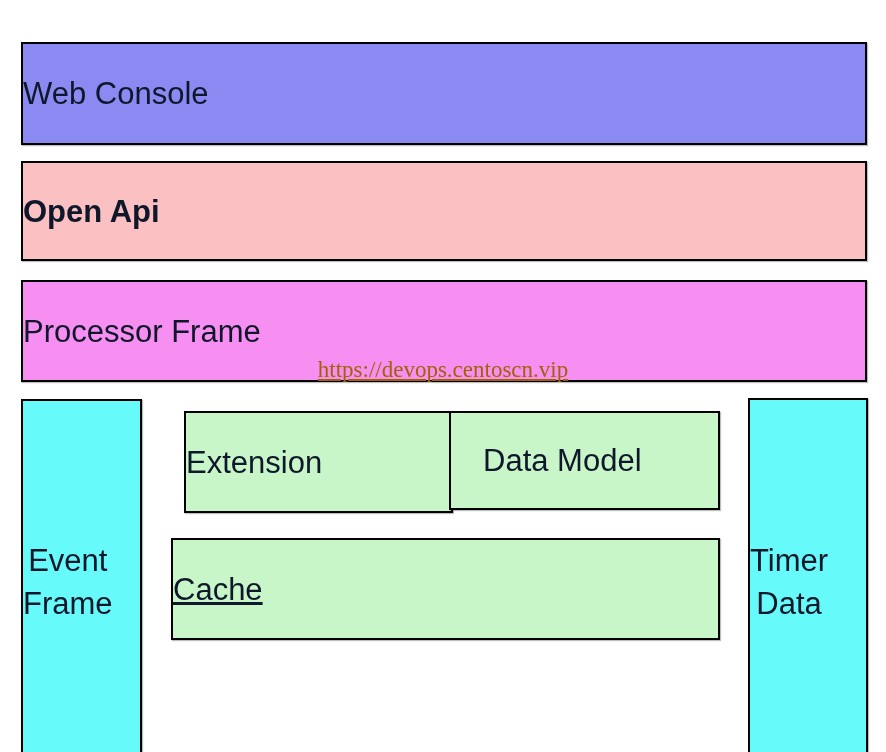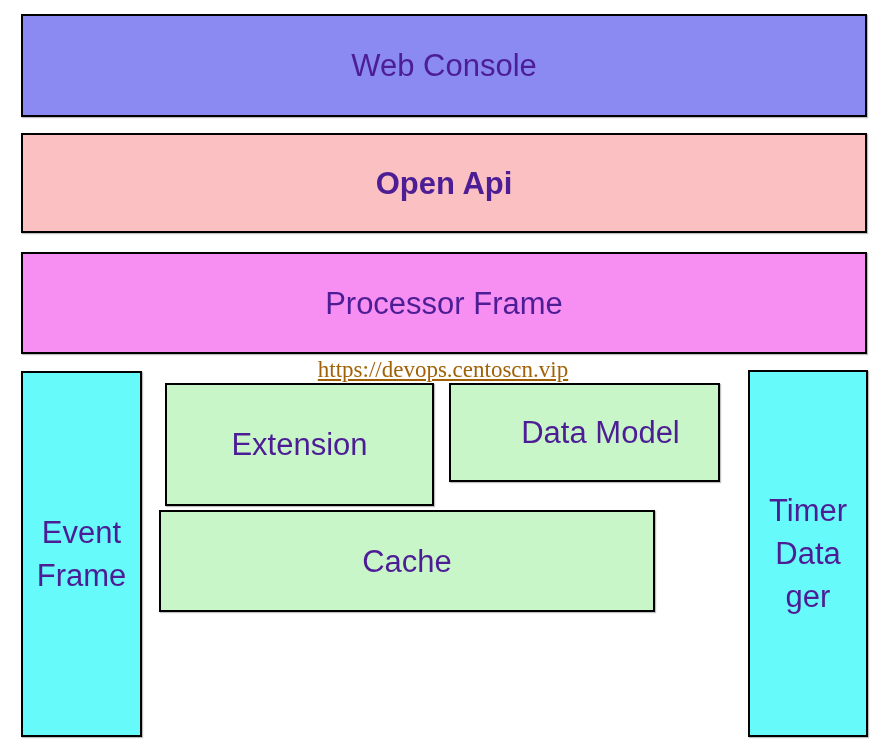--- a/index.html
+++ b/index.html
@@ -14,43 +14,43 @@
     background: #ffffff;
     overflow: hidden;
     font-family: "Liberation Sans", sans-serif;
   }
   .box {
     position: absolute;
     box-sizing: border-box;
     border: 2px solid #000000;
     display: flex;
     align-items: center;
-    justify-content: center;
     text-align: center;
-    color: #4c1d95;
+    color: #0f172a;
     font-size: 31px;
     line-height: 43px;
     box-shadow: 1px 1px 1px rgba(0,0,0,0.25);
+    margin-top: 28px;
   }
   .box .label { display: block; }
   .box .line { display: block; }
 
   
   .web-console      { left: 21px;  top: 14px;  width: 846px; height: 103px; }
   .open-api         { left: 21px;  top: 133px; width: 846px; height: 100px; }
   .processor-frame  { left: 21px;  top: 252px; width: 846px; height: 102px; }
 
   
   .event-frame      { left: 21px;  top: 371px; width: 121px; height: 366px; }
   .timer-manager    { left: 748px; top: 370px; width: 120px; height: 367px; }
 
   
-  .extension        { left: 165px; top: 383px; width: 269px; height: 123px;  }
+  .extension        { left: 184px; top: 383px; width: 269px; height: 102px;  }
   .data-model       { left: 449px; top: 383px; width: 271px; height: 99px; padding-left: 32px;  }
-  .cache            { left: 159px; top: 510px; width: 496px; height: 102px; }
+  .cache            { left: 171px; top: 510px; width: 549px; height: 102px; text-decoration: underline; }
   .database-access  { left: 171px; top: 633px; width: 549px; height: 100px; }
 
   .watermark {
     position: absolute;
     left: 0;
     right: 0;
     top: 357px;
     z-index: 10;
     text-align: center;
     font-family: "Liberation Serif", serif;
@@ -93,19 +93,18 @@
 
   <div class="box cache" style="background-color: rgb(201, 246, 201);">
     <span class="label">Cache</span>
   </div>
 
 
   <div class="box timer-manager" style="background-color: rgb(102, 250, 250);">
     <span class="label">
       <span class="line">Timer</span>
       <span class="line">Data</span>
-      <span class="line">ger</span>
     </span>
   </div>
 
   <div class="watermark" style="color: #a16207;">https://devops.centoscn.vip</div>
 
 </div>
 
 </body></html>

